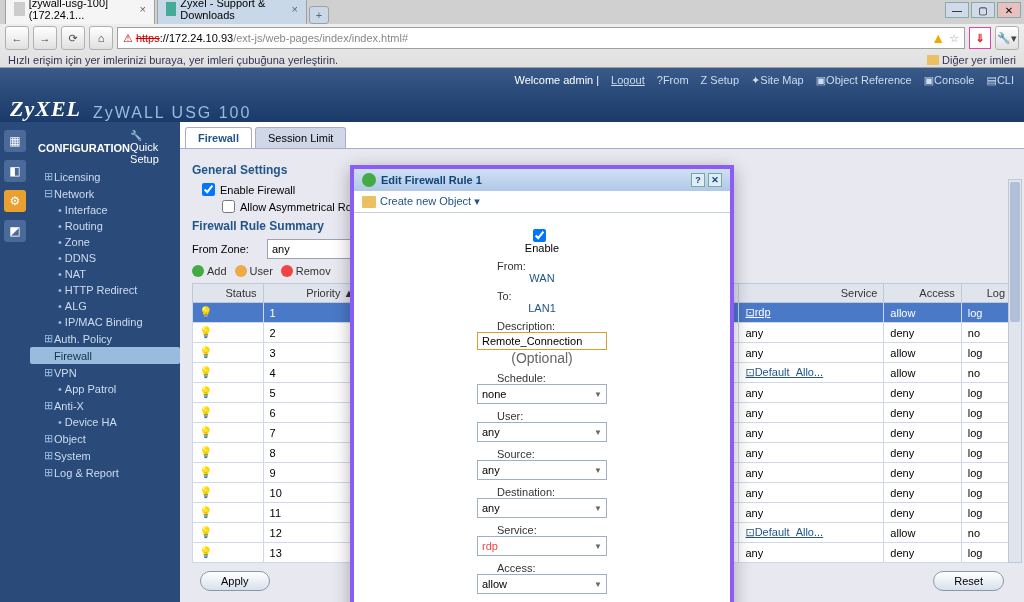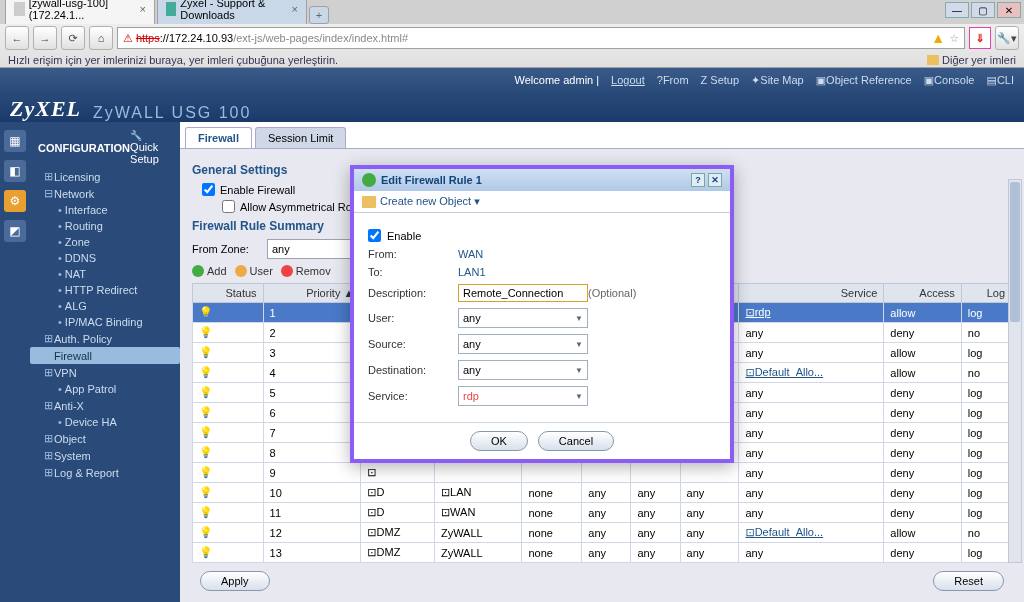--- a/index.html
+++ b/index.html
@@ -85,24 +85,24 @@
 
 
 .dialog { position:absolute; left:350px; top:165px; width:384px; background:#fff; border:4px solid #8b5cf6; box-shadow:0 4px 16px rgba(0,0,0,0.3); z-index:100; }
 .dlg-title { background:linear-gradient(#d0e0f4,#b0c8e8); padding:4px 8px; display:flex; align-items:center; font-weight:bold; color:#147; }
 .dlg-title .dlg-icon { width:14px; height:14px; background:#4a4; border-radius:50%; margin-right:5px; display:inline-block; }
 .dlg-title .dlg-close { margin-left:auto; display:flex; gap:3px; }
 .dlg-title .dlg-close span{ width:14px; height:14px; border:1px solid #7a9; background:#e0ecf8; display:flex; align-items:center; justify-content:center; font-size:9px; cursor:pointer; }
 .dlg-sub { padding:4px 8px; border-bottom:1px solid #c0d0e0; display:flex; align-items:center; gap:4px; color:#258; cursor:pointer; }
 .dlg-sub .folder{ width:14px; height:12px; background:#ecc060; display:inline-block; border-radius:1px; }
 .dlg-body { padding:10px 14px; }
-.frow { display:flex; align-items:center; margin:6px 0; }
+.frow { display:flex; align-items:center; margin:6px 0;flex-direction:column; }
 .frow .flab { width:90px; color:#333; }
 .frow .fval { flex:1; color:#258; }
-.frow .opt { margin-left:0; color:#666; font-size:11px; }
+.frow .opt { margin-left:0; color:#666; font-size:14px; }
 .finput { border:1px solid #d4a030; background:#fff; padding:2px 4px; width:130px; height:18px; }
 .fcombo { border:1px solid #a0b0c0; background:#fff; padding:2px 4px; width:130px; height:20px; position:relative; display:flex; align-items:center; }
 .fcombo::after{ content:"▼"; font-size:8px; color:#666; position:absolute; right:4px; }
 .fcombo.hl { color:#e44; }
 .dlg-btns { display:flex; gap:10px; justify-content:center; padding:8px; border-top:1px solid #d0d8e8; }
 
 .scrollbar-v { position:absolute; right:2px; top:30px; bottom:40px; width:14px; background:#e0e4ec; border:1px solid #c0c8d8; }
 .scrollbar-v .thumb{ position:absolute; left:1px; right:1px; top:2px; height:140px; background:#b0c0d8; border-radius:2px; }
 </style>
 </head>
@@ -515,20 +515,26 @@
     <div class="frow">
         <span class="flab">To:</span>
         <span class="fval">LAN1</span>
       </div>
     <div class="frow">
         <span class="flab">Description:</span>
         <input class="finput" value="Remote_Connection" style="">
         <span class="opt">(Optional)</span>
       </div>
     <div class="frow">
+        <span class="flab">Schedule:</span>
+        <div class="fcombo">
+          <span>none</span>
+        </div>
+      </div>
+    <div class="frow">
         <span class="flab">User:</span>
         <div class="fcombo">
           <span>any</span>
         </div>
       </div>
     <div class="frow">
         <span class="flab">Source:</span>
         <div class="fcombo">
           <span>any</span>
         </div>
@@ -538,18 +544,24 @@
         <div class="fcombo">
           <span>any</span>
         </div>
       </div>
     <div class="frow">
         <span class="flab">Service:</span>
         <div class="fcombo hl">
           <span>rdp</span>
         </div>
       </div>
+    <div class="frow">
+        <span class="flab">Access:</span>
+        <div class="fcombo">
+          <span>allow</span>
+        </div>
+      </div>
   </div>
   <div class="dlg-btns">
     <div class="btn">OK</div>
     <div class="btn">Cancel</div>
   </div>
 </div>
 
 </body></html>

